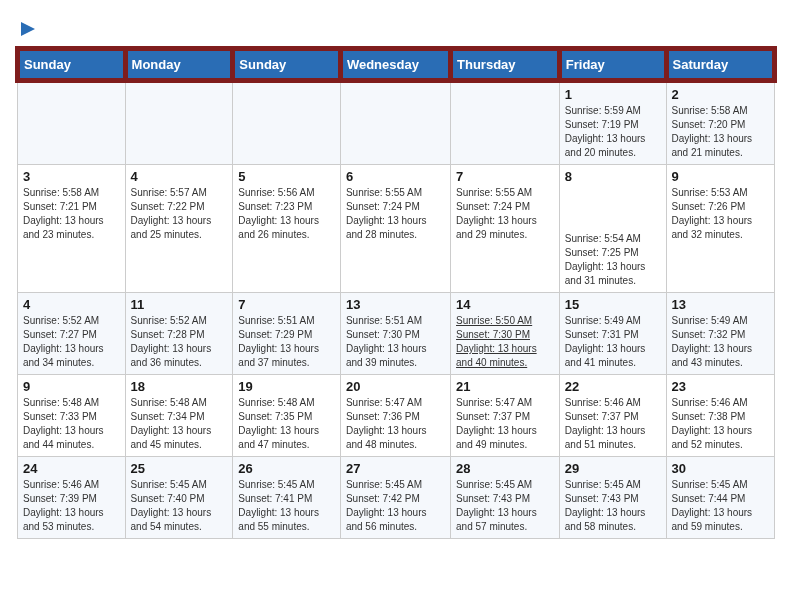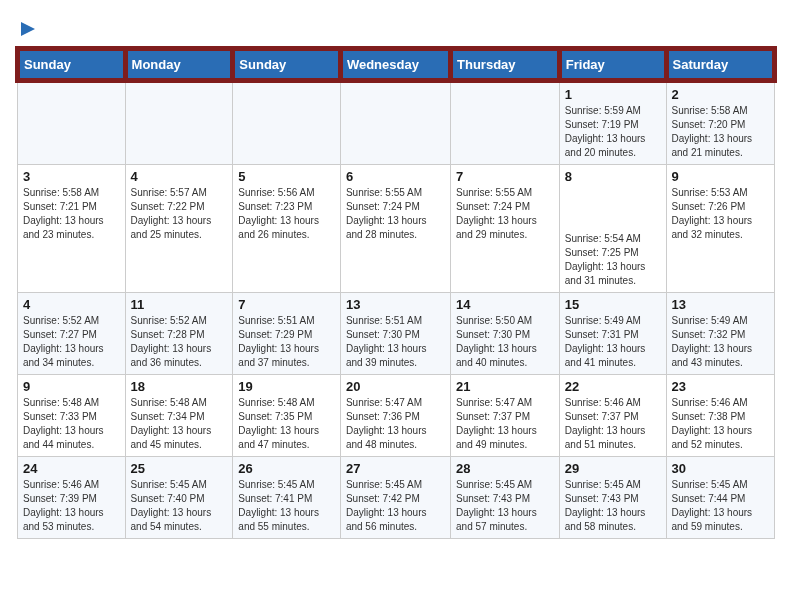--- a/index.html
+++ b/index.html
@@ -212,21 +212,21 @@
         </td>
         <td>
           <span class="day-num">13</span>
           <div class="day-detail" style="white-space: pre-line;">Sunrise: 5:51 AM
 Sunset: 7:30 PM
 Daylight: 13 hours
 and 39 minutes.</div>
         </td>
         <td>
           <span class="day-num">14</span>
-          <div class="day-detail" style="white-space: pre-line;">Sunrise: 5:50 AM
+          <div class="day-detail" style="white-space: pre-line; text-decoration: underline;">Sunrise: 5:50 AM
 Sunset: 7:30 PM
 Daylight: 13 hours
 and 40 minutes.</div>
         </td>
         <td>
           <span class="day-num">15</span>
           <div class="day-detail" style="white-space: pre-line;">Sunrise: 5:49 AM
 Sunset: 7:31 PM
 Daylight: 13 hours
 and 41 minutes.</div>

